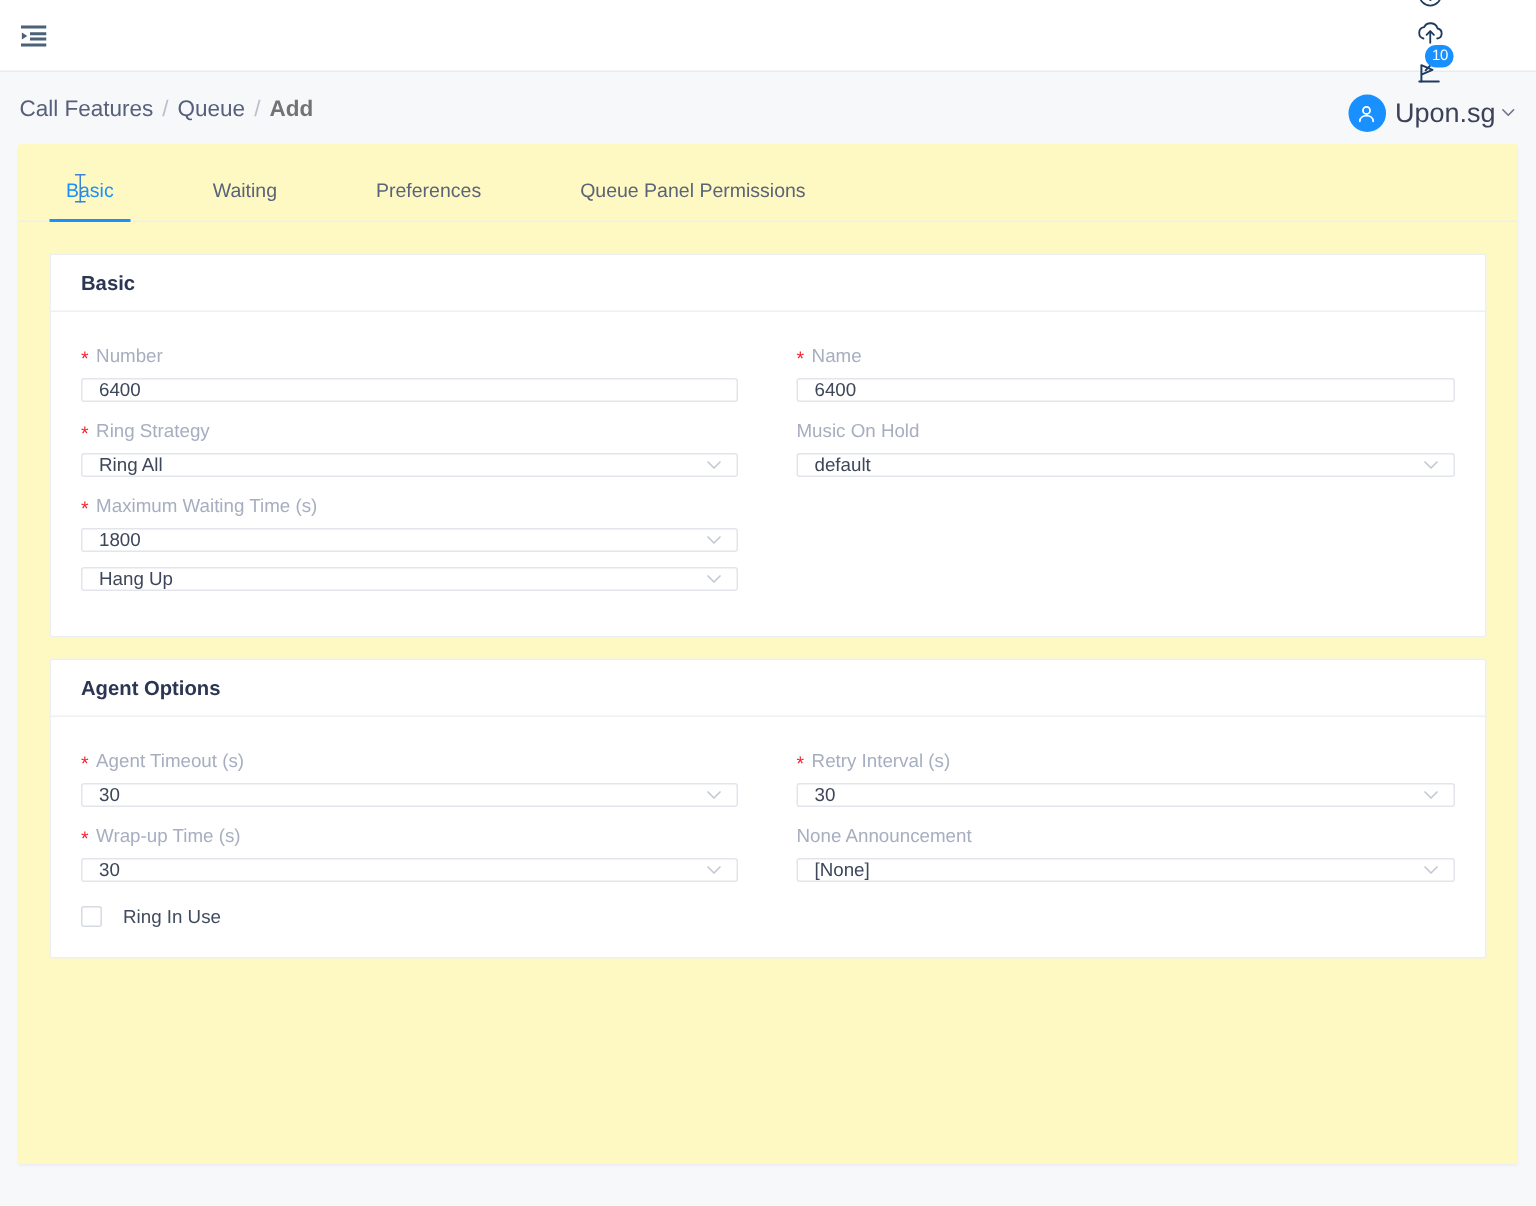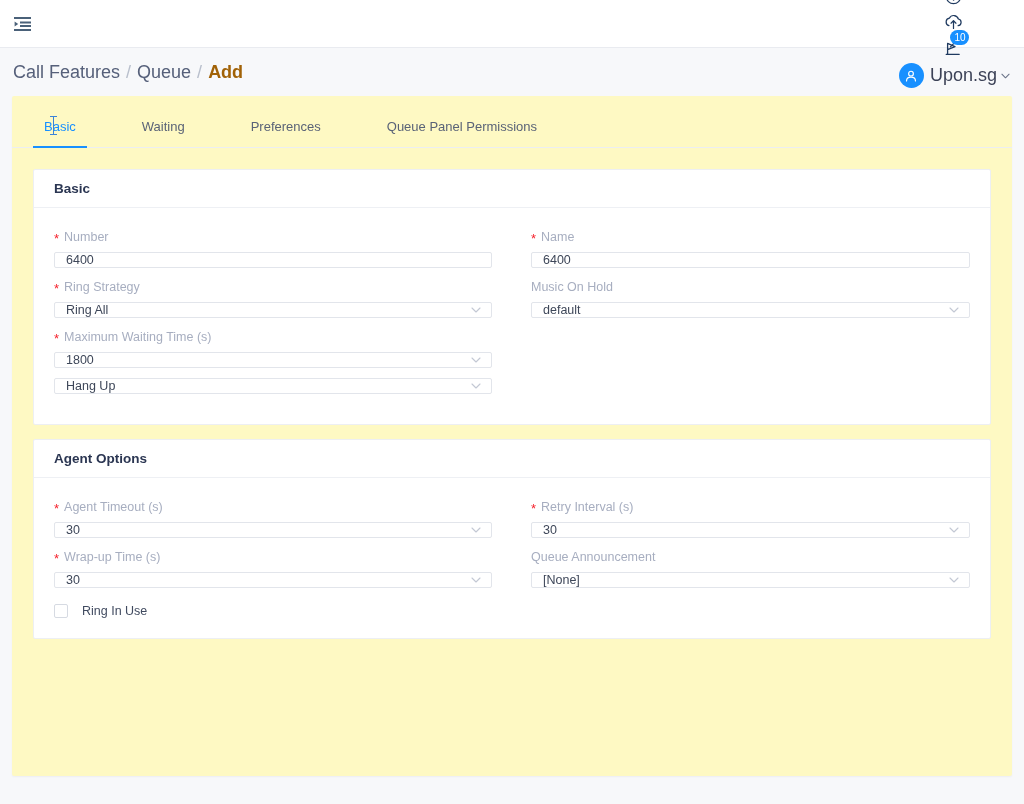--- a/index.html
+++ b/index.html
@@ -75,27 +75,27 @@
     color: #3c4257;
   }
   .chev-small { color: #8a93a6; font-size: 10px; margin-left: -2px; }
 
   
   .breadcrumb {
     height: 48px;
     display: flex;
     align-items: center;
     padding-left: 13px;
-    font-size: 18px;
+    font-size: 15px;
     gap: 6px;
     background: #f7f8fa;
   }
   .bc-link { color: #56607a; cursor: pointer; }
   .bc-sep { color: #b9bfcc; }
-  .bc-current { color: #a16207; font-weight: bold; }
+  .bc-current { color: #737373; font-weight: bold; }
 
   
   .content-card {
     margin: 0 12px;
     background: #fef9c3;
     border-radius: 2px;
     height: 680px;
     box-shadow: 0 1px 2px rgba(20,30,60,0.045);
     position: relative;
   }
@@ -474,21 +474,21 @@
               <span class="chev">
                 <svg width="10" height="6" viewBox="0 0 10 6" fill="none" stroke="#c3c8d4" stroke-width="1.1" stroke-linecap="round" stroke-linejoin="round">
                     <path d="M1 1l4 4 4-4"></path>
                   </svg>
               </span>
             </div>
           </div>
 
           <div class="field">
             <div class="field-label">
-              <span>Queue Announcement</span>
+              <span>None Announcement</span>
             </div>
             <div class="control select">
               <span>[None]</span>
               <span class="chev">
                 <svg width="10" height="6" viewBox="0 0 10 6" fill="none" stroke="#c3c8d4" stroke-width="1.1" stroke-linecap="round" stroke-linejoin="round">
                     <path d="M1 1l4 4 4-4"></path>
                   </svg>
               </span>
             </div>
           </div>

